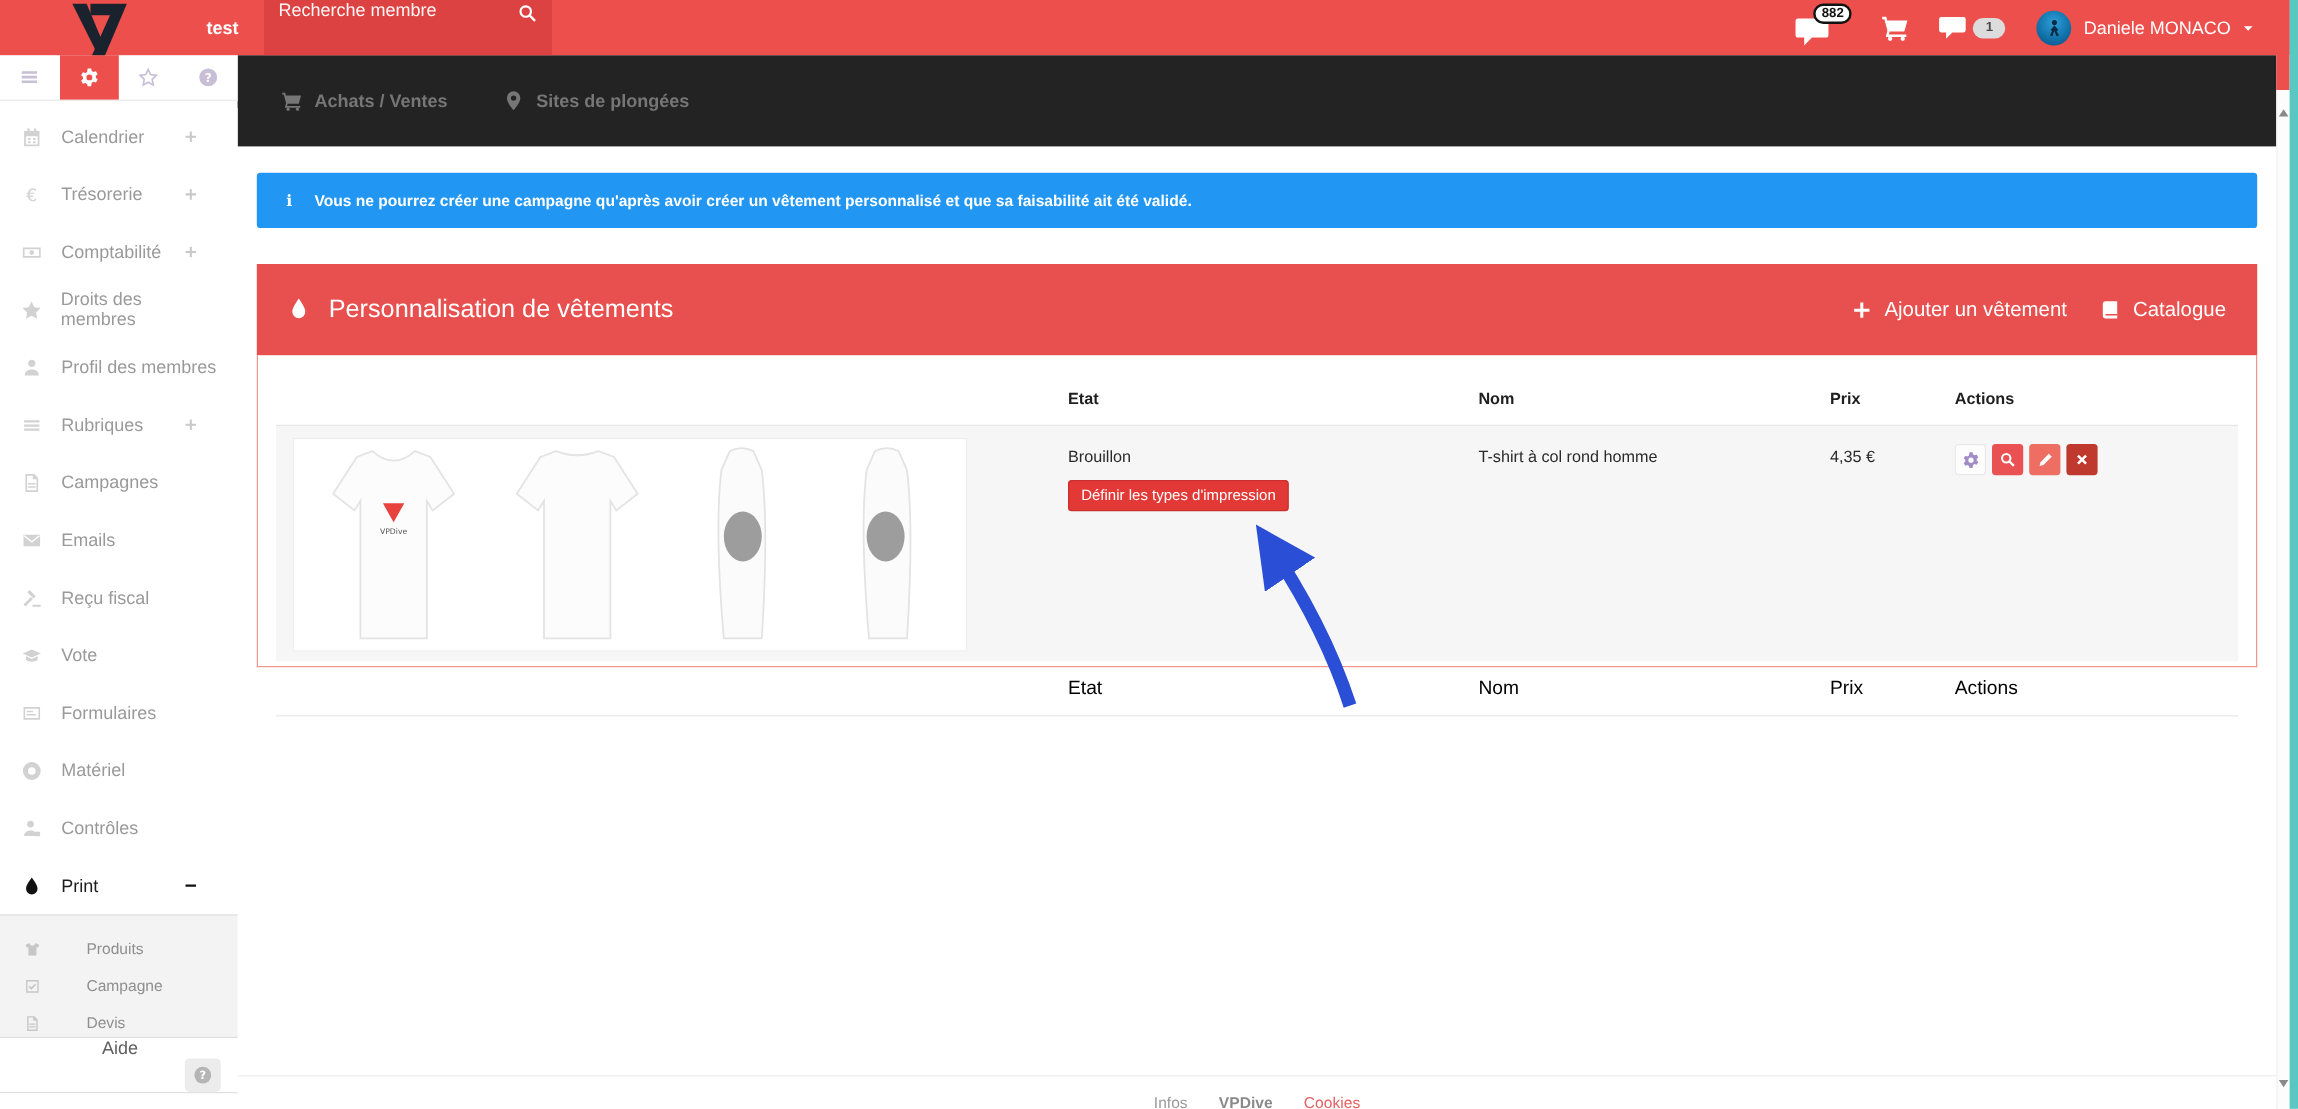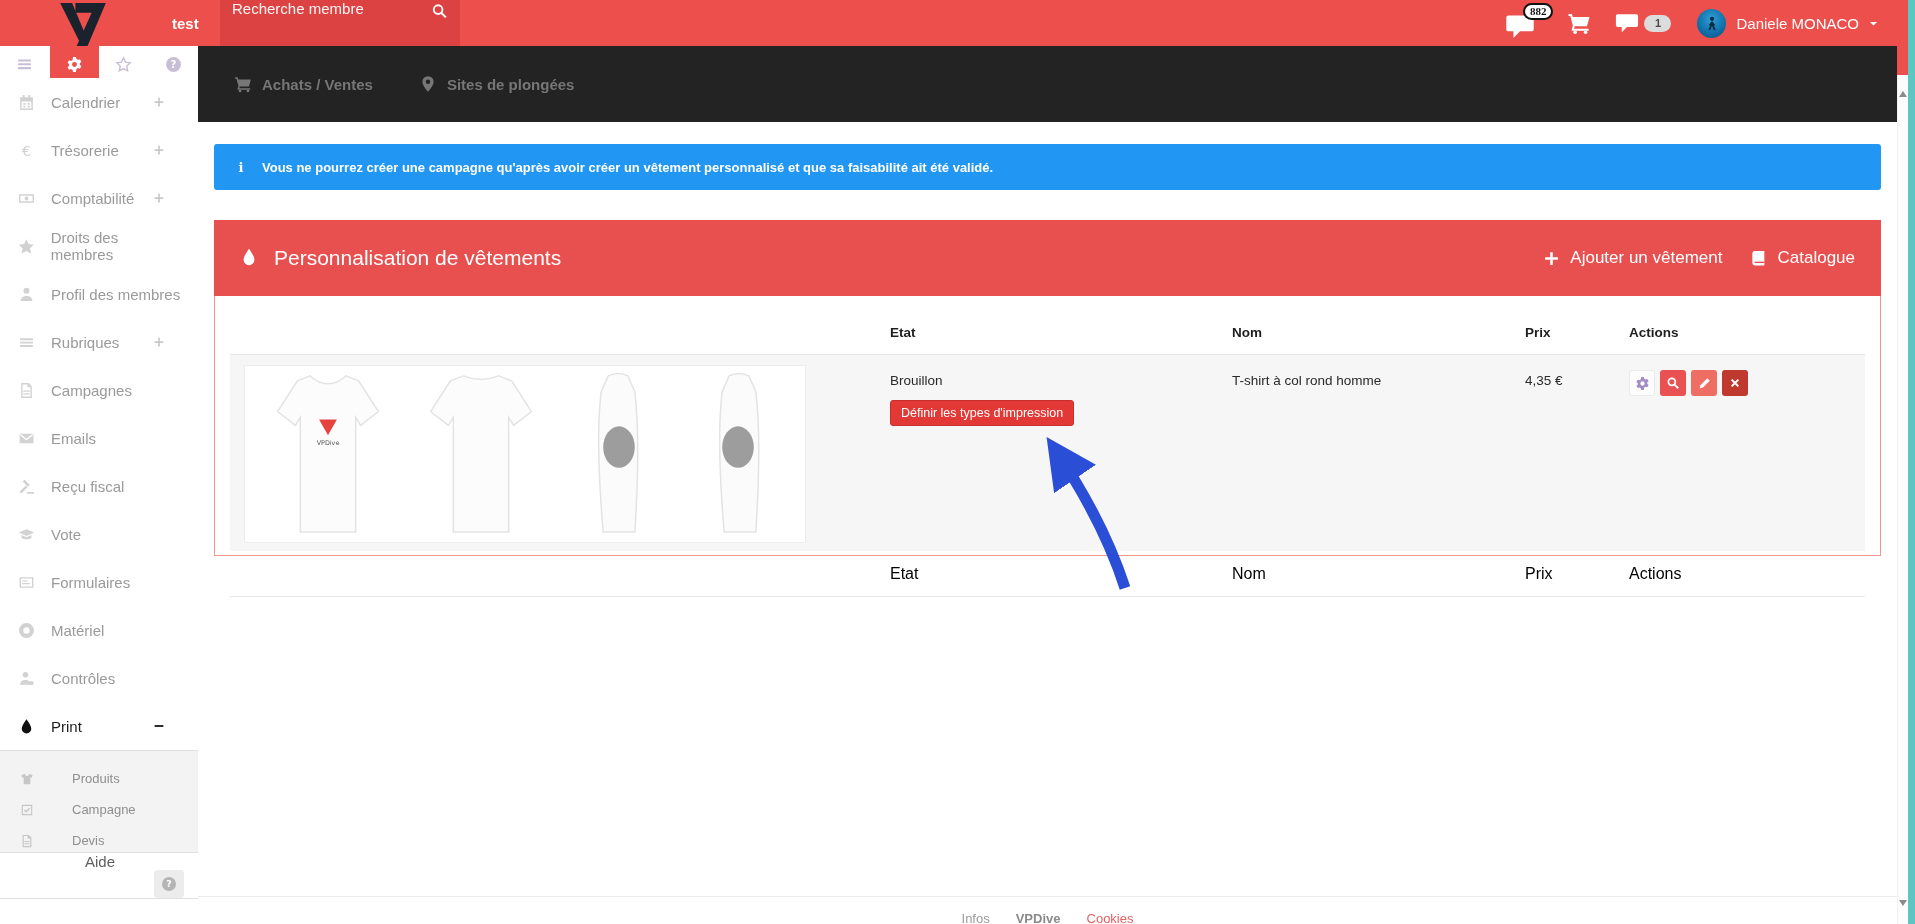--- a/index.html
+++ b/index.html
@@ -13,21 +13,21 @@
   .logo { position:absolute; left:58px; top:3px; width:50px; height:41px; }
   .env { position:absolute; left:172px; top:0; height:46px; display:flex; align-items:center;
     color:#fff; font-weight:bold; font-size:15px; }
   .searchbox { position:absolute; left:220px; top:0; width:240px; height:46px; background:#dd4242;
     display:flex; align-items:flex-start; padding:0 12px; }
   .searchbox input { flex:1; background:transparent; border:none; outline:none; color:#fff; font-size:15px;
     font-family:"Liberation Sans","DejaVu Sans",sans-serif; }
   .searchbox input::placeholder { color:#fff; opacity:.95; }
   .search-ic { width:22px; height:22px; color:#fff; }
   .top-right { position:absolute; right:28px; top:0; height:46px; display:flex; align-items:center; }
-  .notif { position:relative; width:48px; height:42px; margin-right:14px;font-family:Liberation Serif, serif; }
+  .notif { position:relative; width:48px; height:42px; margin-right:24px; }
   .notif .bubble { position:absolute; left:0; bottom:4px; width:30px; height:26px; color:#fff; }
   .badge-882 { position:absolute; right:0; top:1px; background:#fff; border:2px solid #121212; color:#121212;
     font-size:11px; font-weight:bold; border-radius:9px; padding:0 5px; line-height:13px; }
   .cart-top { width:24px; height:24px; color:#fff; margin-right:24px; }
   .chat-top { width:24px; height:21px; color:#fff; margin-right:5px; }
   .pill-1 { background:#dcdcdc; color:#4a4a4a; font-size:11px; font-weight:bold; border-radius:9px;
     width:27px; height:17px; display:flex; align-items:center; justify-content:center; margin-right:26px; }
   .avatar { width:29px; height:29px; border-radius:50%; overflow:hidden; margin-right:10px;
     background:radial-gradient(circle at 50% 35%, #2f9fd8 0%, #1272ab 55%, #0b4e7e 100%);
     display:flex; align-items:center; justify-content:center; }
@@ -41,21 +41,21 @@
   .subnav .bc-item { display:flex; align-items:center; gap:10px; color:#767676; font-weight:bold; font-size:15px; }
   .subnav .ic { width:18px; height:18px; color:#767676; }
 
   
   .side-tabs { position:absolute; left:0; top:46px; width:198px; height:38px; background:#fff; z-index:20;
     display:flex; border-bottom:1px solid #e8e8e8; }
   .side-tab { flex:1; display:flex; align-items:center; justify-content:center; }
   .side-tab .ic { width:17px; height:17px; color:#c8bfd6; }
   .side-tab.active { background:#ed4f4d; }
   .side-tab.active .ic { color:#fff; }
-  .sidebar { position:absolute; left:0; top:78px; bottom:0; width:198px; background:#fff; z-index:20; }
+  .sidebar { position:absolute; left:0; top:90px; bottom:0; width:198px; background:#fff; z-index:20; }
   .side-item { height:48px; display:flex; align-items:center; padding:0 16px 0 18px; cursor:default; }
   .side-item .ic { width:17px; height:17px; color:#d2d2d2; margin-right:16px; }
   .side-item .lbl { font-size:15px; color:#9a9a9a; }
   .side-item .expand { margin-left:auto; width:14px; height:14px; color:#c9c9c9; }
   .side-item.active-item .lbl { color:#1d1d1d; }
   .side-item.active-item .ic { color:#111; }
   .submenu { background:#f3f3f3; border-top:1px solid #e0e0e0; border-bottom:1px solid #e0e0e0; padding:4px 0; }
   .sub-item { height:31px; display:flex; align-items:flex-end; padding-left:20px;gap:24px; }
   .sub-item .ic { width:14px; height:14px; color:#c6c6c6; margin-right:14px; }
   .sub-item .lbl { font-size:13px; color:#8f8f8f; }

